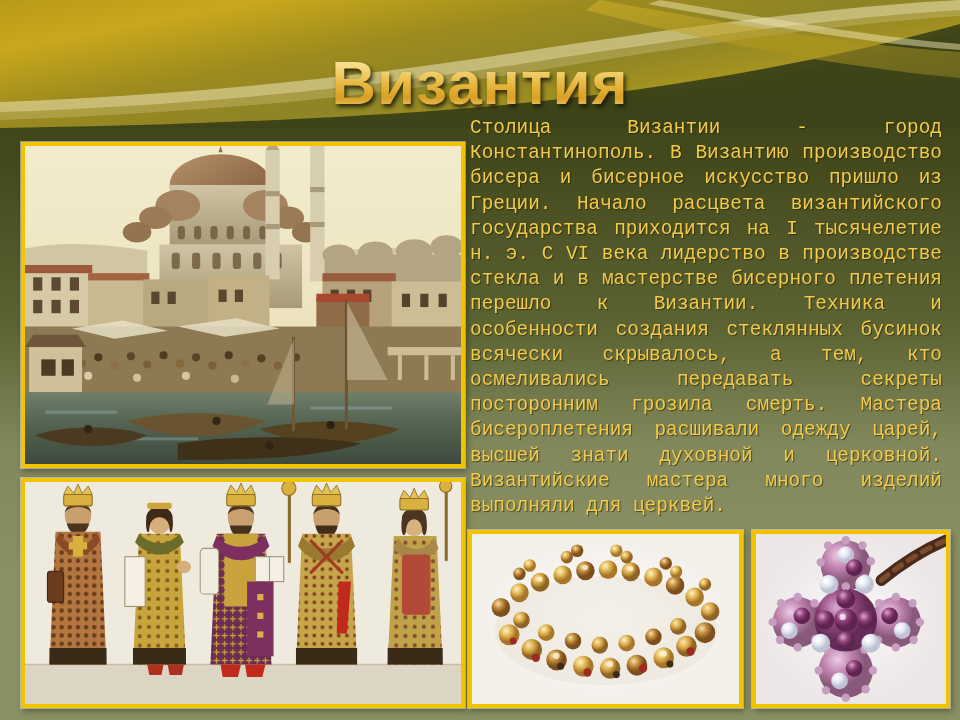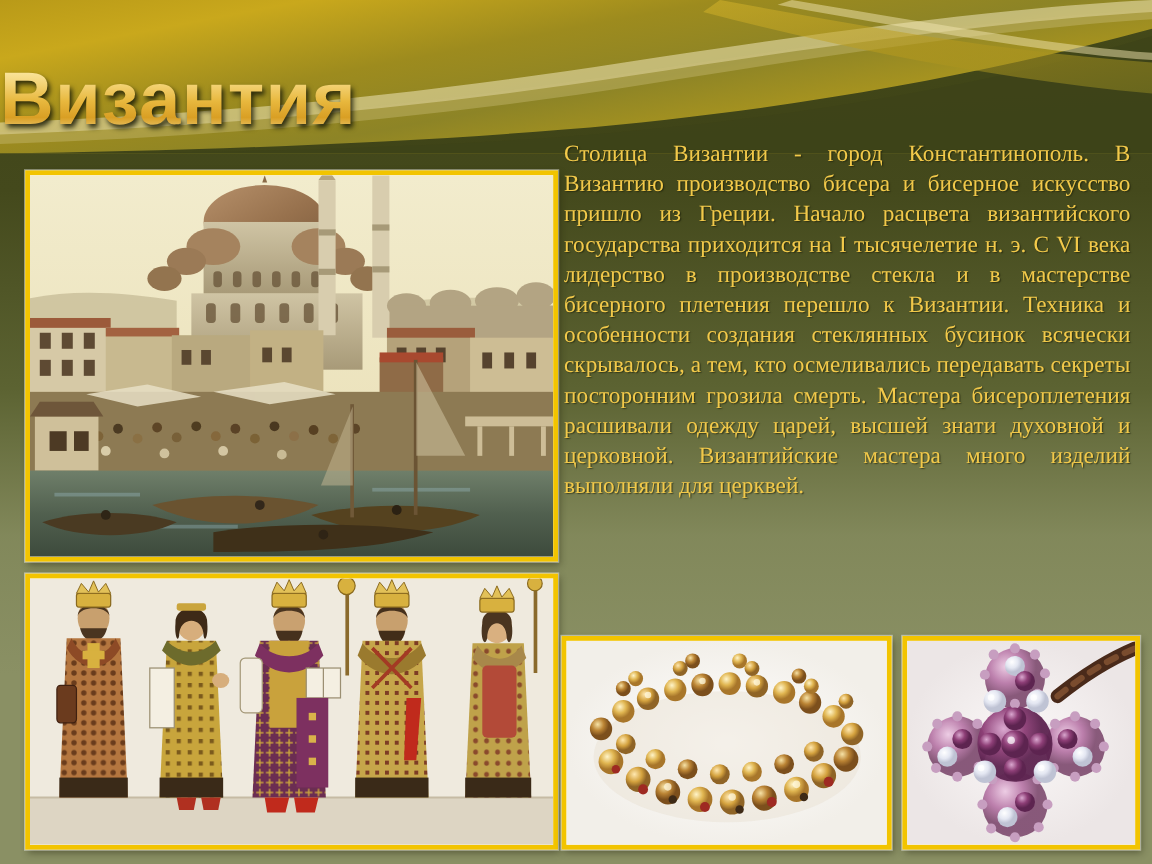--- a/index.html
+++ b/index.html
@@ -27,20 +27,21 @@
     width: 960px; height: 128px;
     overflow: hidden;
   }
   .banner-svg { display: block; }
 
   
   .title {
     position: absolute;
     left: 0; top: 52px;
     width: 960px;
+    text-align: center;
     font-family: "Liberation Sans", sans-serif;
     font-weight: bold;
     font-size: 62px;
     letter-spacing: 1px;
     line-height: 1;
     background: linear-gradient(to bottom, #fdf0b4 0%, #f6d982 24%, #e8b83e 52%, #d99f24 74%, #f3dc96 100%);
     -webkit-background-clip: text;
     background-clip: text;
     color: transparent;
     -webkit-text-fill-color: transparent;
@@ -48,21 +49,21 @@
     z-index: 5;
   }
 
   
   .body-text {
     position: absolute;
     left: 470px; top: 116px;
     width: 472px;
     text-align: justify;
     text-align-last: left;
-    font-family: Liberation Serif, serif;
+    font-family: Liberation Mono, monospace;
     font-size: 19.4px;
     line-height: 25.2px;
     color: #f2c94a;
     text-shadow: 1px 1px 1px rgba(25,28,8,0.6);
     z-index: 4;
   }
 
   
   .frame {
     position: absolute;

